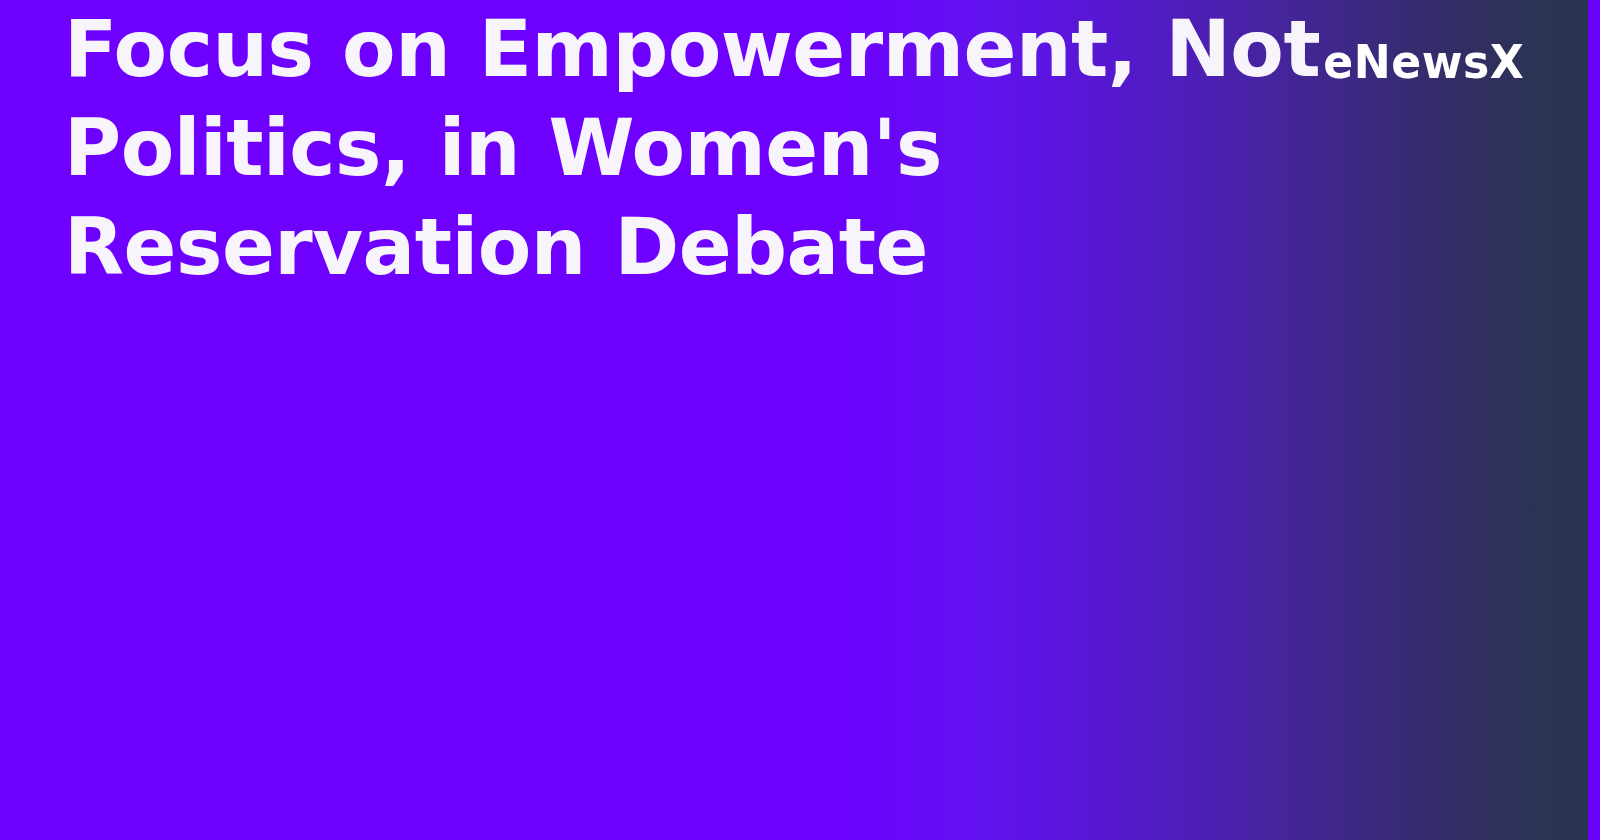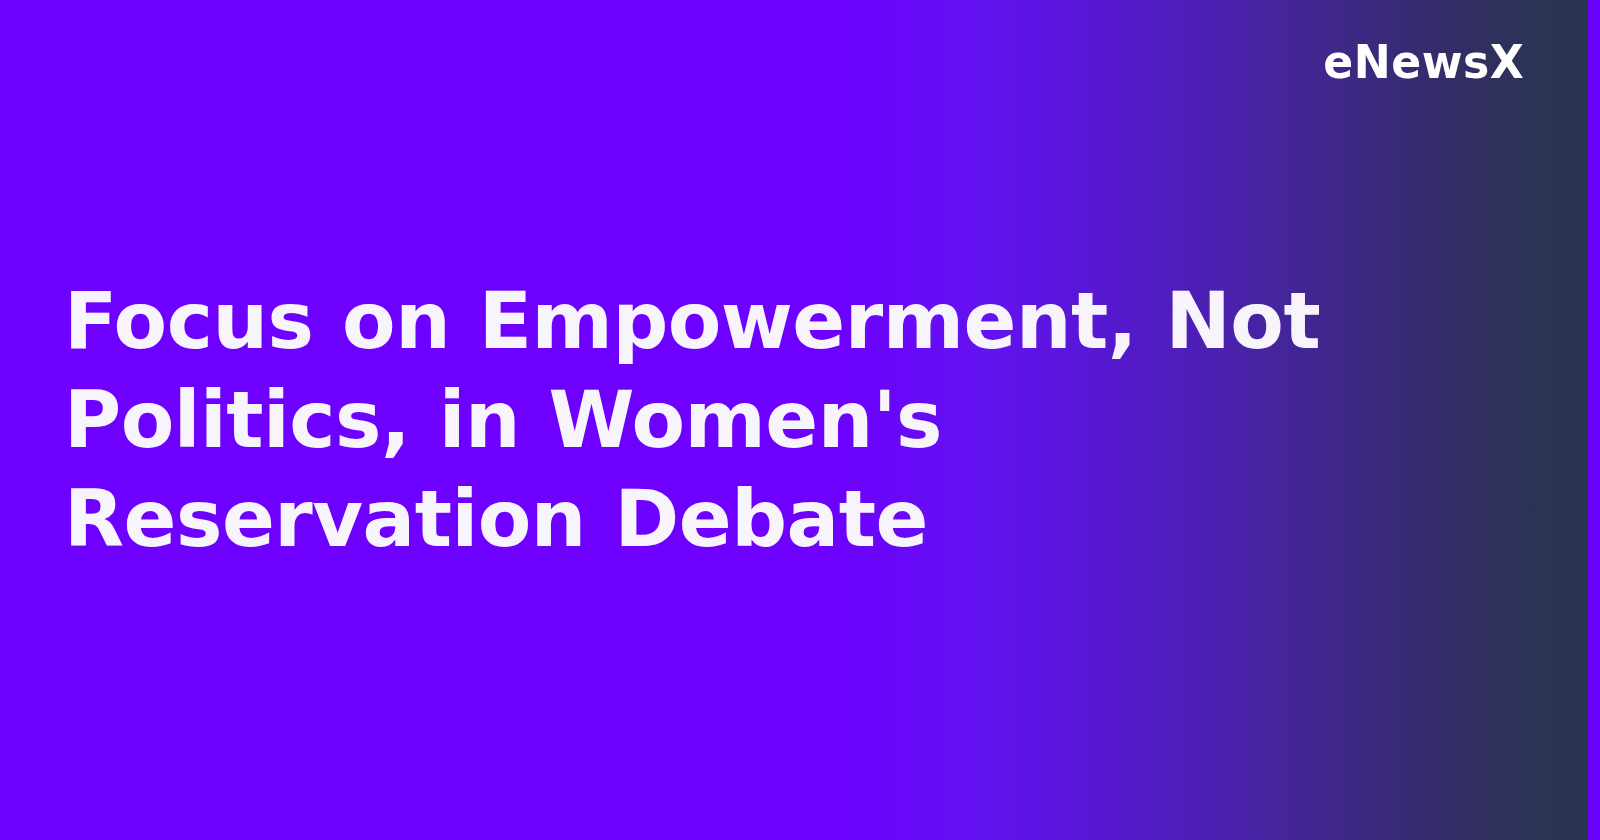--- a/index.html
+++ b/index.html
@@ -59,21 +59,21 @@
 
   
   .headline-wrap {
     position: absolute;
     left: 64px;
     top: 0;
     height: 840px;
     width: 1420px;
     display: flex;
     flex-direction: column;
-    justify-content: center;
+    justify-content: flex-start;
     align-items: flex-start;
   }
 
   .headline {
     font-family: "DejaVu Sans", "Liberation Sans", sans-serif;
     font-size: 78px;
     font-weight: 700;
     line-height: 99px;
     letter-spacing: -0.5px;
     color: #F7F5FB;

